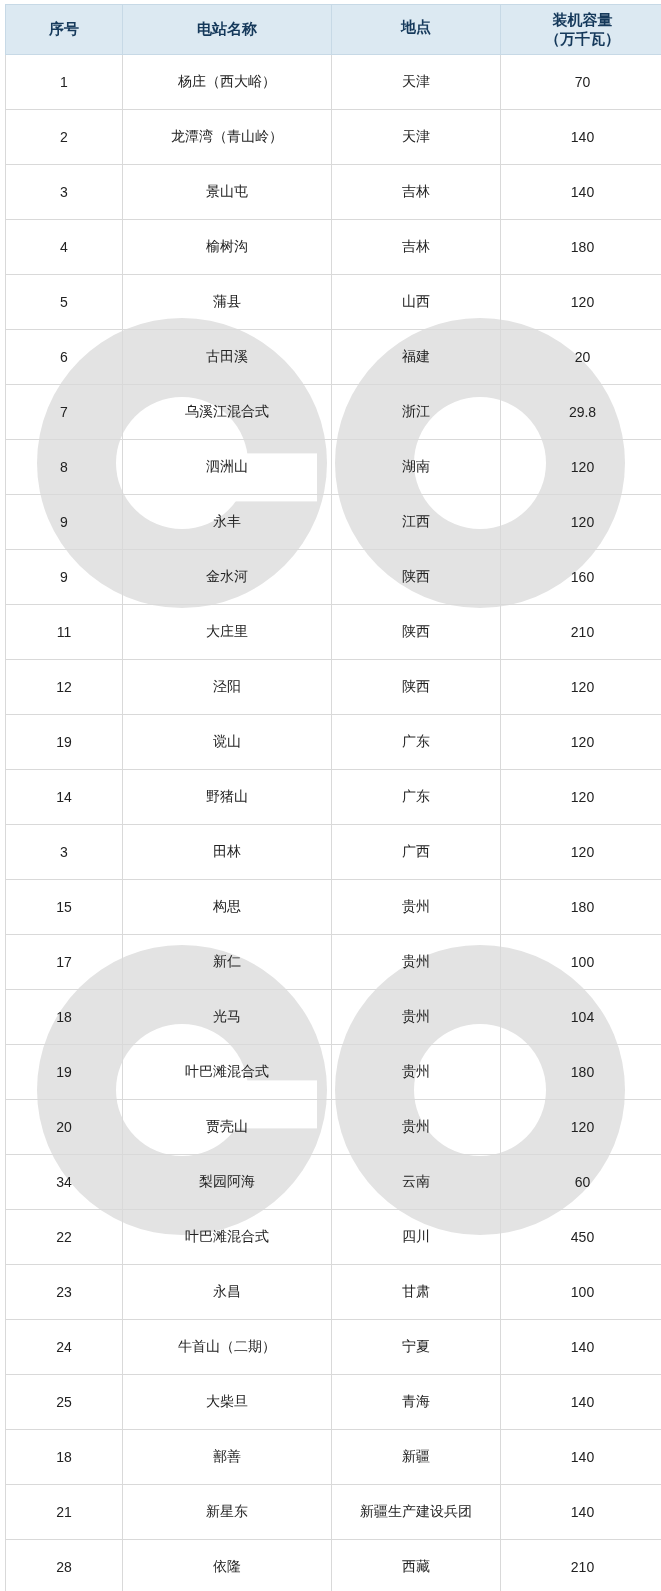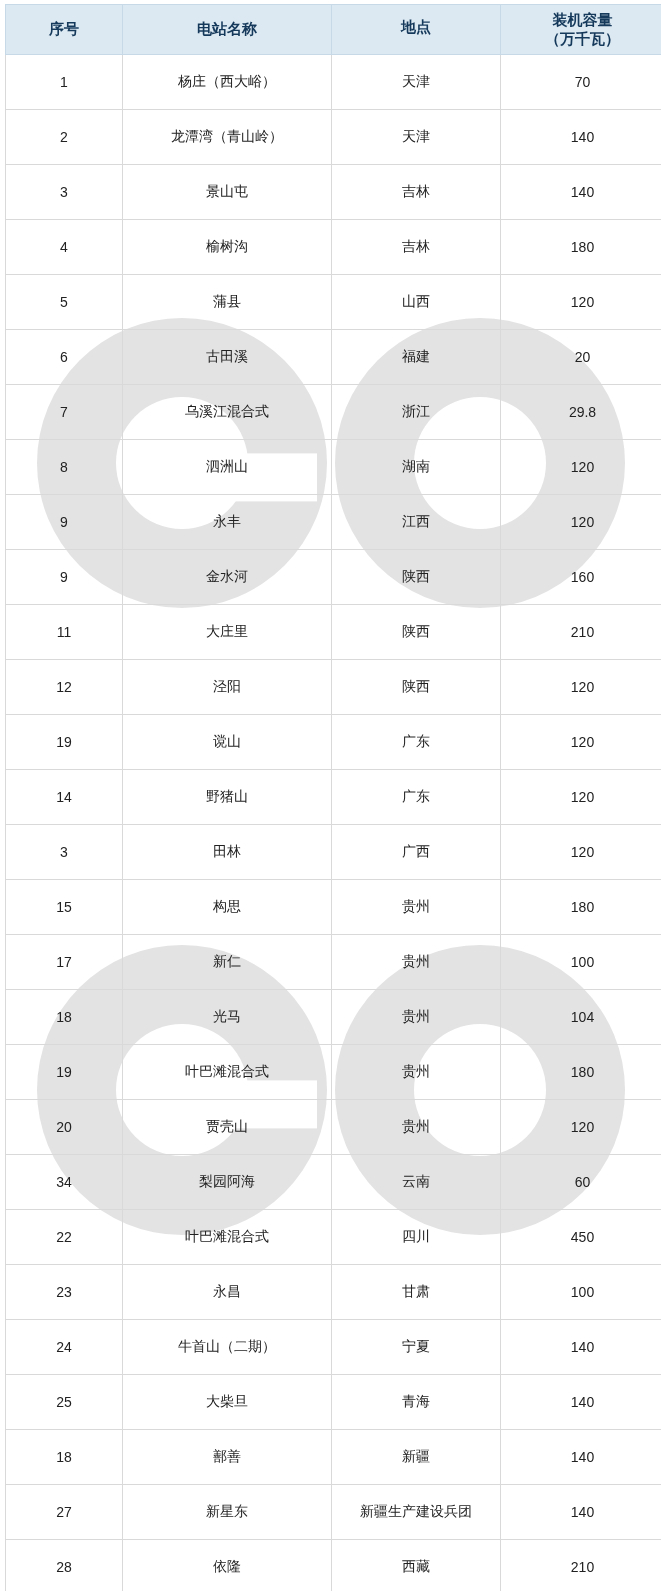--- a/index.html
+++ b/index.html
@@ -288,21 +288,21 @@
           <td class="col-loc">青海</td>
           <td class="col-cap">140</td>
         </tr>
         <tr>
           <td class="col-index">18</td>
           <td class="col-name">鄯善</td>
           <td class="col-loc">新疆</td>
           <td class="col-cap">140</td>
         </tr>
         <tr>
-          <td class="col-index">27</td>
+          <td class="col-index">21</td>
           <td class="col-name">新星东</td>
           <td class="col-loc">新疆生产建设兵团</td>
           <td class="col-cap">140</td>
         </tr>
         <tr>
           <td class="col-index">28</td>
           <td class="col-name">依隆</td>
           <td class="col-loc">西藏</td>
           <td class="col-cap">210</td>
         </tr>

